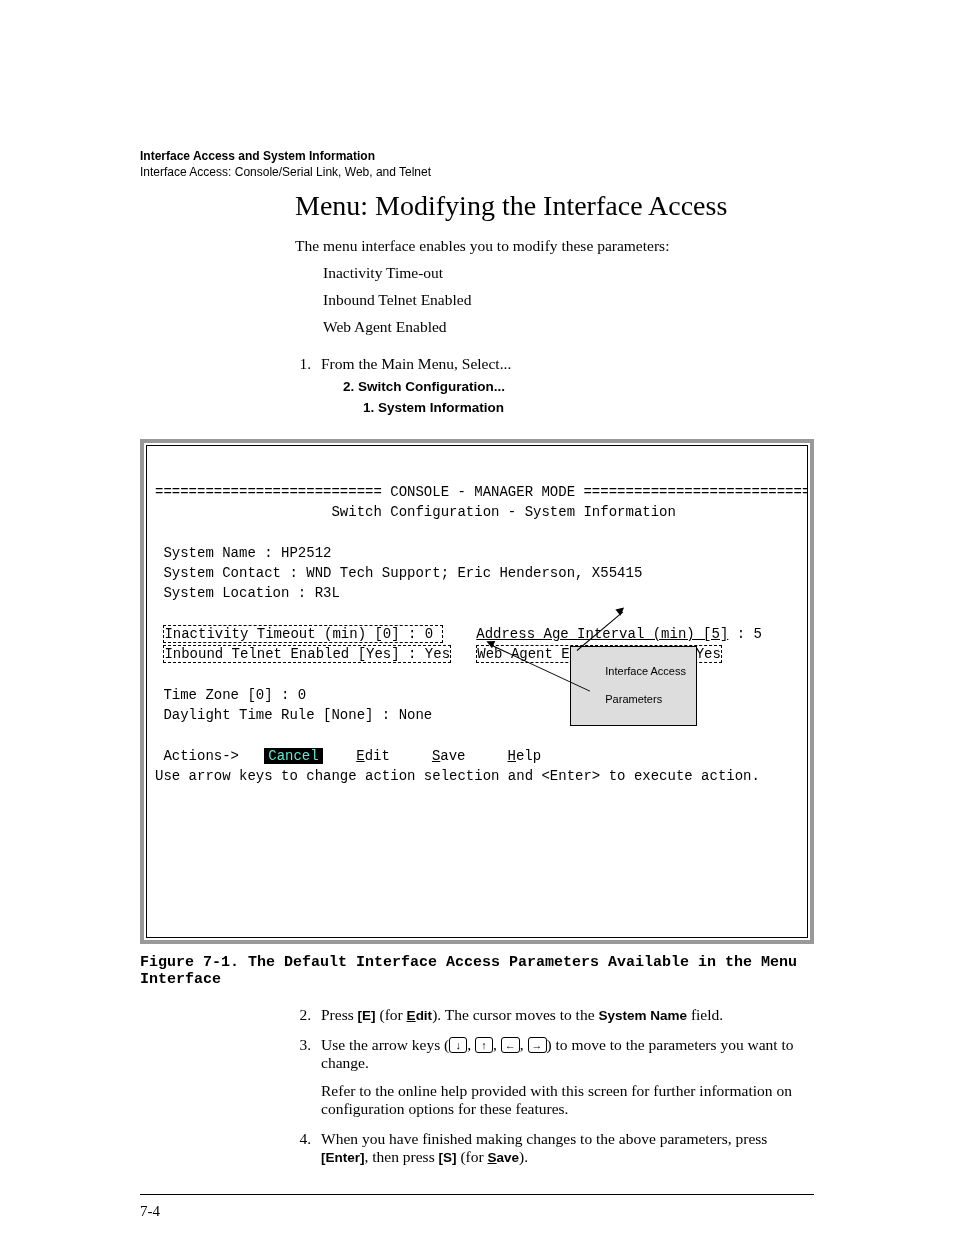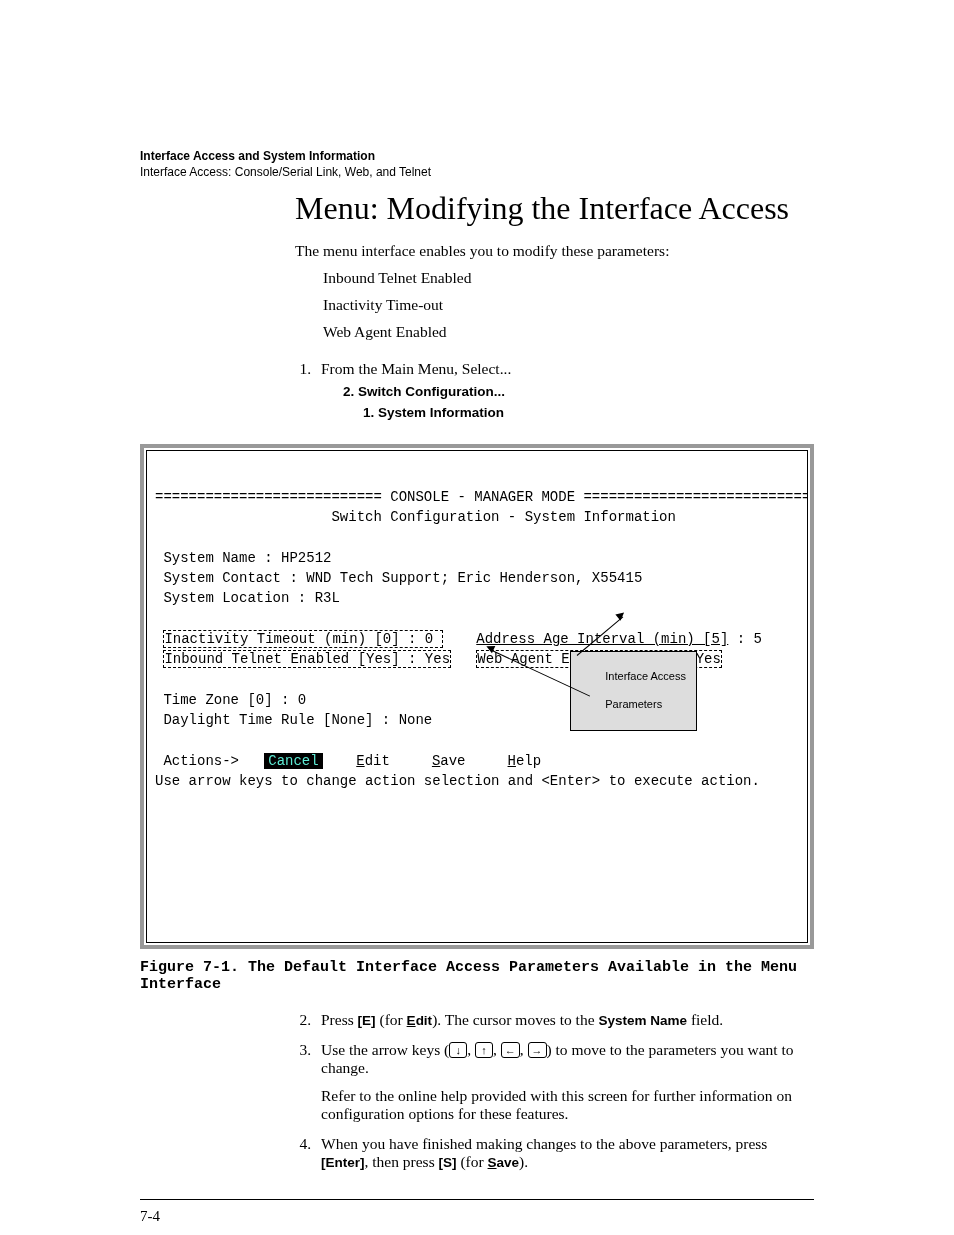--- a/index.html
+++ b/index.html
@@ -23,21 +23,21 @@
     line-height: 1.35;
   }
   .running-head .rh-title { font-weight: bold; }
   .content {
     margin-left: 155px;
     margin-top: 60px;
   }
   h2.section-heading {
     font-family: "Times New Roman", Times, serif;
     font-weight: normal;
-    font-size: 32px;
+    font-size: 28px;
     margin: 0 0 14px 0;
   }
   .body-text {
     font-size: 15.5px;
     line-height: 1.35;
   }
   .param-list {
     margin: 6px 0 14px 28px;
   }
   .param-list div { margin: 6px 0; }
@@ -156,22 +156,22 @@
     <div class="rh-title">Interface Access and System Information</div>
     <div>Interface Access: Console/Serial Link, Web, and Telnet</div>
   </div>
 
   <div class="content">
     <h2 class="section-heading">Menu: Modifying the Interface Access</h2>
 
     <div class="body-text">The menu interface enables you to modify these parameters:</div>
 
     <div class="param-list body-text">
+      <div>Inactivity Time-out</div>
       <div>Inbound Telnet Enabled</div>
-      <div>Inactivity Time-out</div>
       <div>Web Agent Enabled</div>
     </div>
 
 
     <ol class="steps">
       <li>
         <span>From the Main Menu, Select...</span>
         <div class="sub-step-1 bold-sans">2. Switch Configuration...</div>
         <div class="sub-step-2 bold-sans">1. System Information</div>
       </li>

